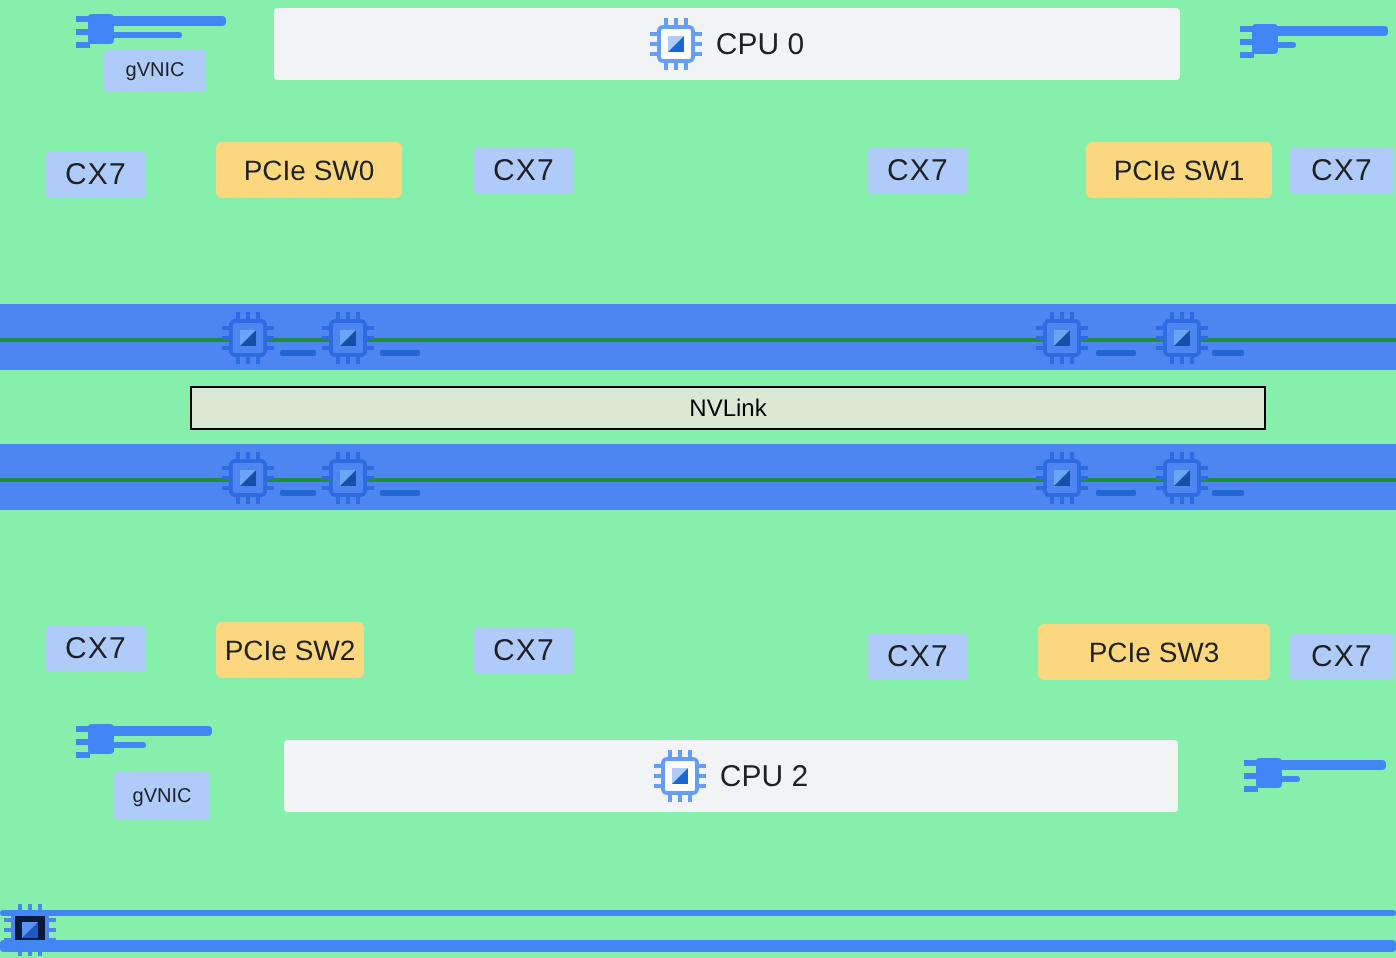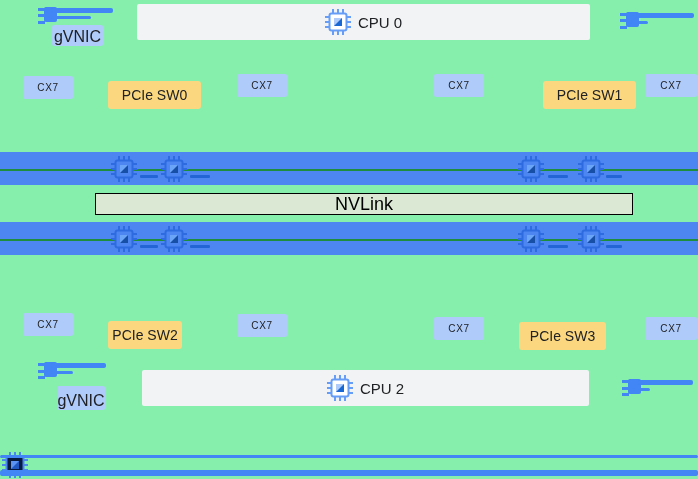--- a/index.html
+++ b/index.html
@@ -1,30 +1,30 @@
 <!DOCTYPE html>
 <html><head>
 <meta charset="utf-8">
 <style>
   html,body{margin:0;padding:0;background:#000;}
   .stage{position:relative;width:698px;height:479px;background:#86efac;overflow:hidden;
          font-family:"Liberation Sans",sans-serif;}
   .box{position:absolute;display:flex;align-items:center;justify-content:center;
        color:#202124;box-sizing:border-box;}
-  .nic{background:#aecbfa;border-radius:2px;font-size:10px;letter-spacing:.6px;}
-  .sw{background:#fbd87f;border-radius:3px;font-size:14px;margin-top:10px;}
+  .nic{background:#aecbfa;border-radius:2px;font-size:15px;letter-spacing:.6px;}
+  .sw{background:#fbd87f;border-radius:3px;font-size:14px;}
   .cpu{background:#f2f3f4;border-radius:2px;font-size:15px;gap:7px;}
-  .gvnic{background:#aecbfa;border-radius:2px;font-size:16px;align-items:flex-end;}
+  .gvnic{background:#aecbfa;border-radius:2px;font-size:10px;}
   .band{position:absolute;left:0;width:698px;height:33px;background:#4d86f0;}
   .glink{position:absolute;left:0;top:17px;width:100%;height:2px;background:#1e8e3e;}
   .dash{position:absolute;top:23px;height:3px;background:#1d5fd0;border-radius:1px;opacity:.85;}
   .bandchip{position:absolute;top:4px;}
   .nvlink{position:absolute;left:95px;top:193px;width:538px;height:22px;background:#dbe9d4;
-          border:1.5px solid #000;display:flex;align-items:flex-start;justify-content:center;
-          font-size:18px;color:#000;box-sizing:border-box;}
+          border:1.5px solid #000;display:flex;align-items:center;justify-content:center;
+          font-size:12px;color:#000;box-sizing:border-box;}
   .hline{position:absolute;background:#4285f4;border-radius:2px;}
   .net{position:absolute;width:100px;height:20px;}
   .net .pins{position:absolute;left:0;top:1px;width:7px;height:16px;
              background:repeating-linear-gradient(to bottom,#4285f4 0 3px,transparent 3px 6.5px);}
   .net .pbody{position:absolute;left:6px;top:0;width:13px;height:15px;background:#4285f4;border-radius:2px;}
   .net .l1{position:absolute;top:1px;height:5px;background:#4285f4;border-radius:2px;}
   .net .l2{position:absolute;top:9px;height:3px;background:#4285f4;border-radius:2px;}
   .chipsvg{display:block;}
   .chip-cpu{--pin:#669df6;--body:#ffffff;--light:#aecbfa;--dark:#1967d2;}
   .chip-gpu{--pin:#2e6be0;--body:#4d86f0;--light:#6ba5f8;--dark:#174ea6;}
@@ -139,21 +139,21 @@
   </div>
   <div class="box sw" style="left:108px;top:311px;width:74px;height:28px">
     <span>PCIe SW2</span>
   </div>
   <div class="box nic" style="left:237px;top:314px;width:50px;height:23px">
     <span>CX7</span>
   </div>
   <div class="box nic" style="left:434px;top:317px;width:50px;height:23px">
     <span>CX7</span>
   </div>
-  <div class="box sw" style="left:519px;top:312px;width:87px;height:28px">
+  <div class="box sw" style="left:519px;top:312px;width:116px;height:28px">
     <span>PCIe SW3</span>
   </div>
   <div class="box nic" style="left:645px;top:317px;width:52px;height:23px">
     <span>CX7</span>
   </div>
 
   <div class="net" style="left:38px;top:362px">
     <div class="pins"></div>
     <div class="pbody"></div>
     <div class="l1" style="left:13px;width:55px"></div>

